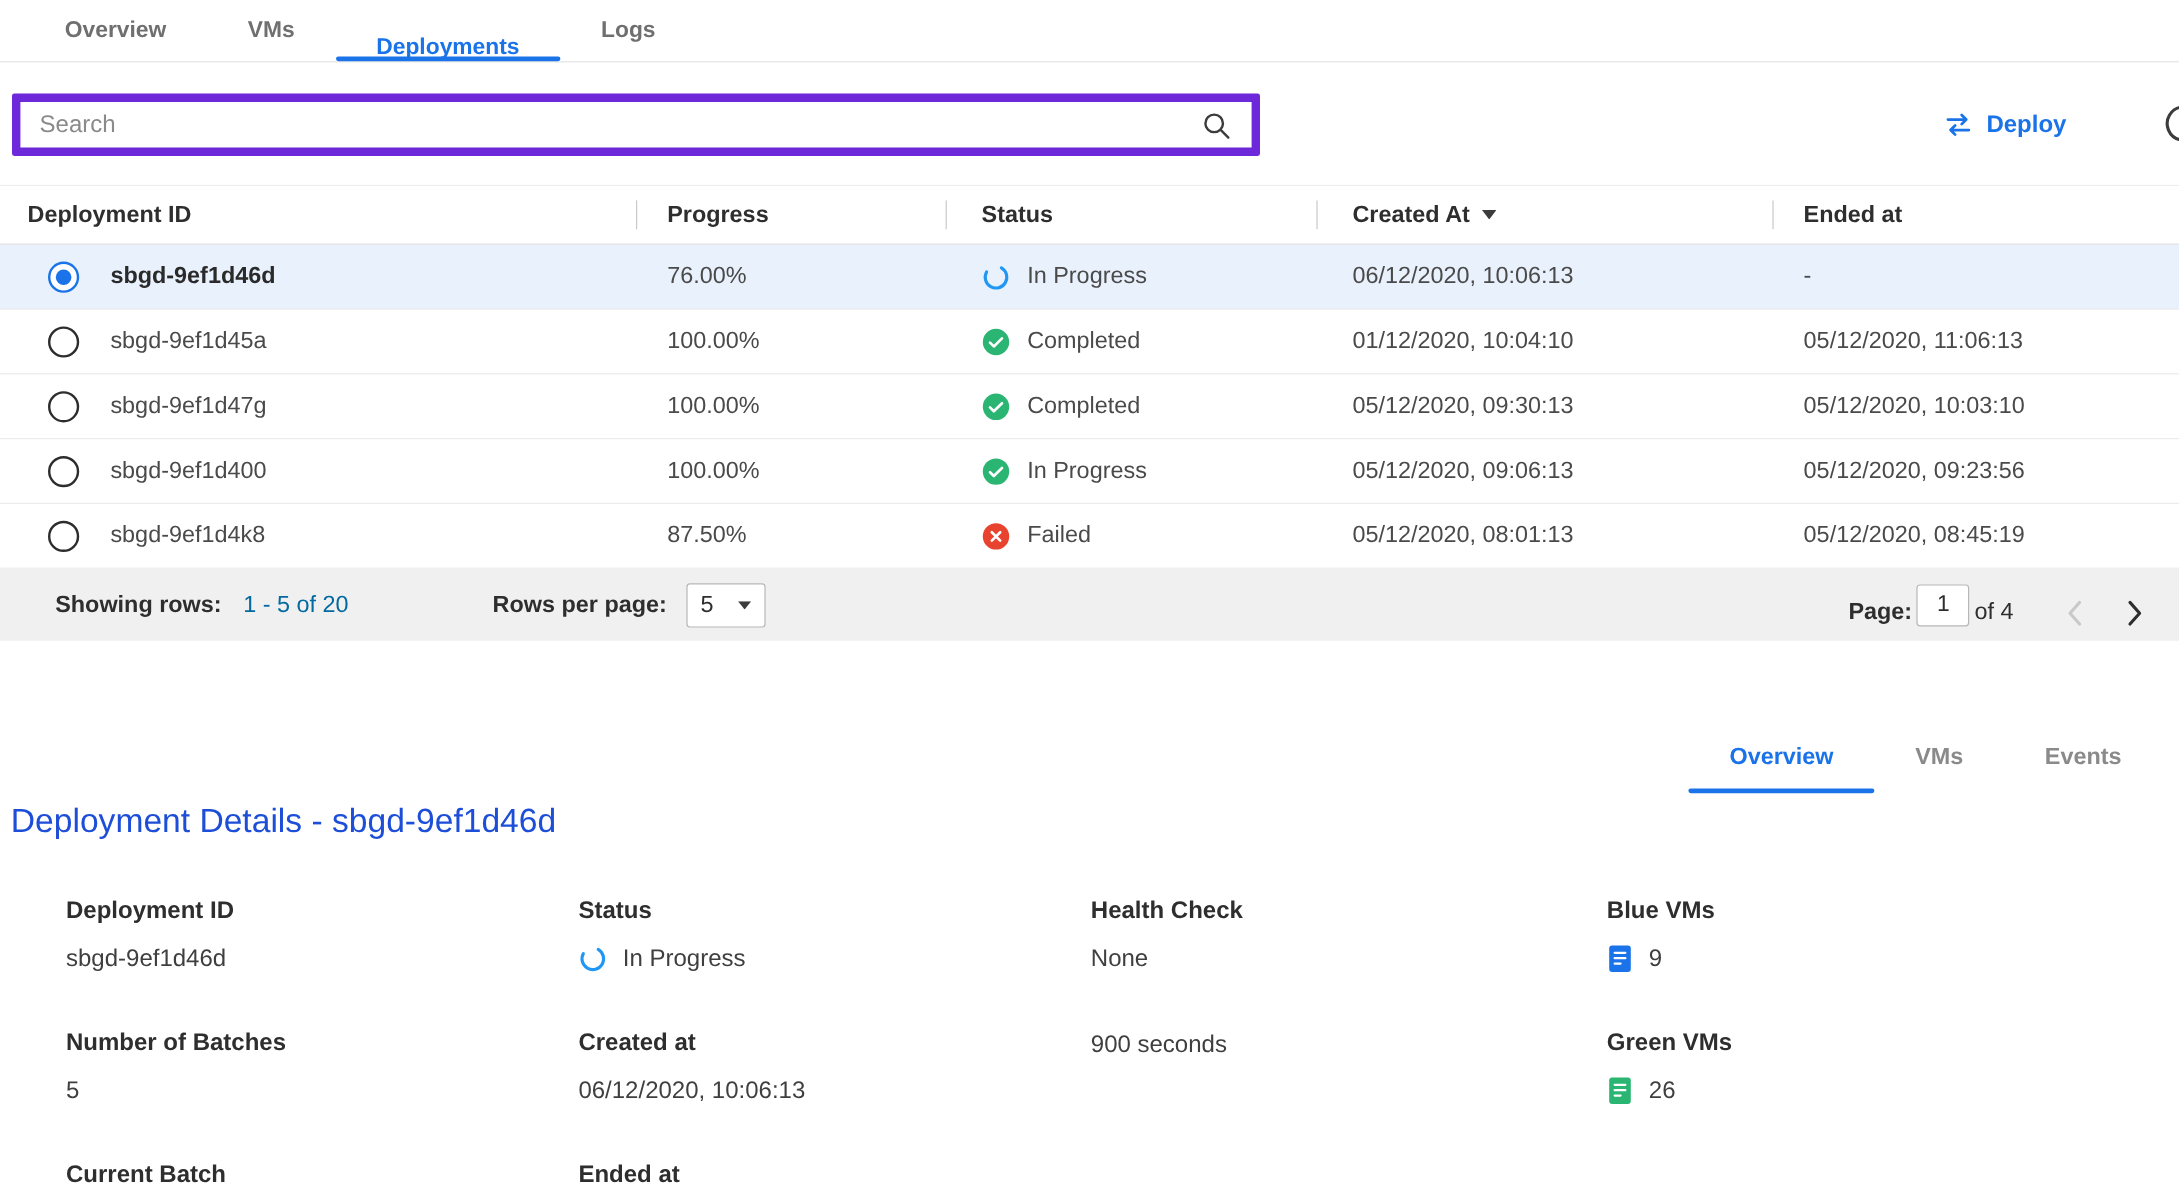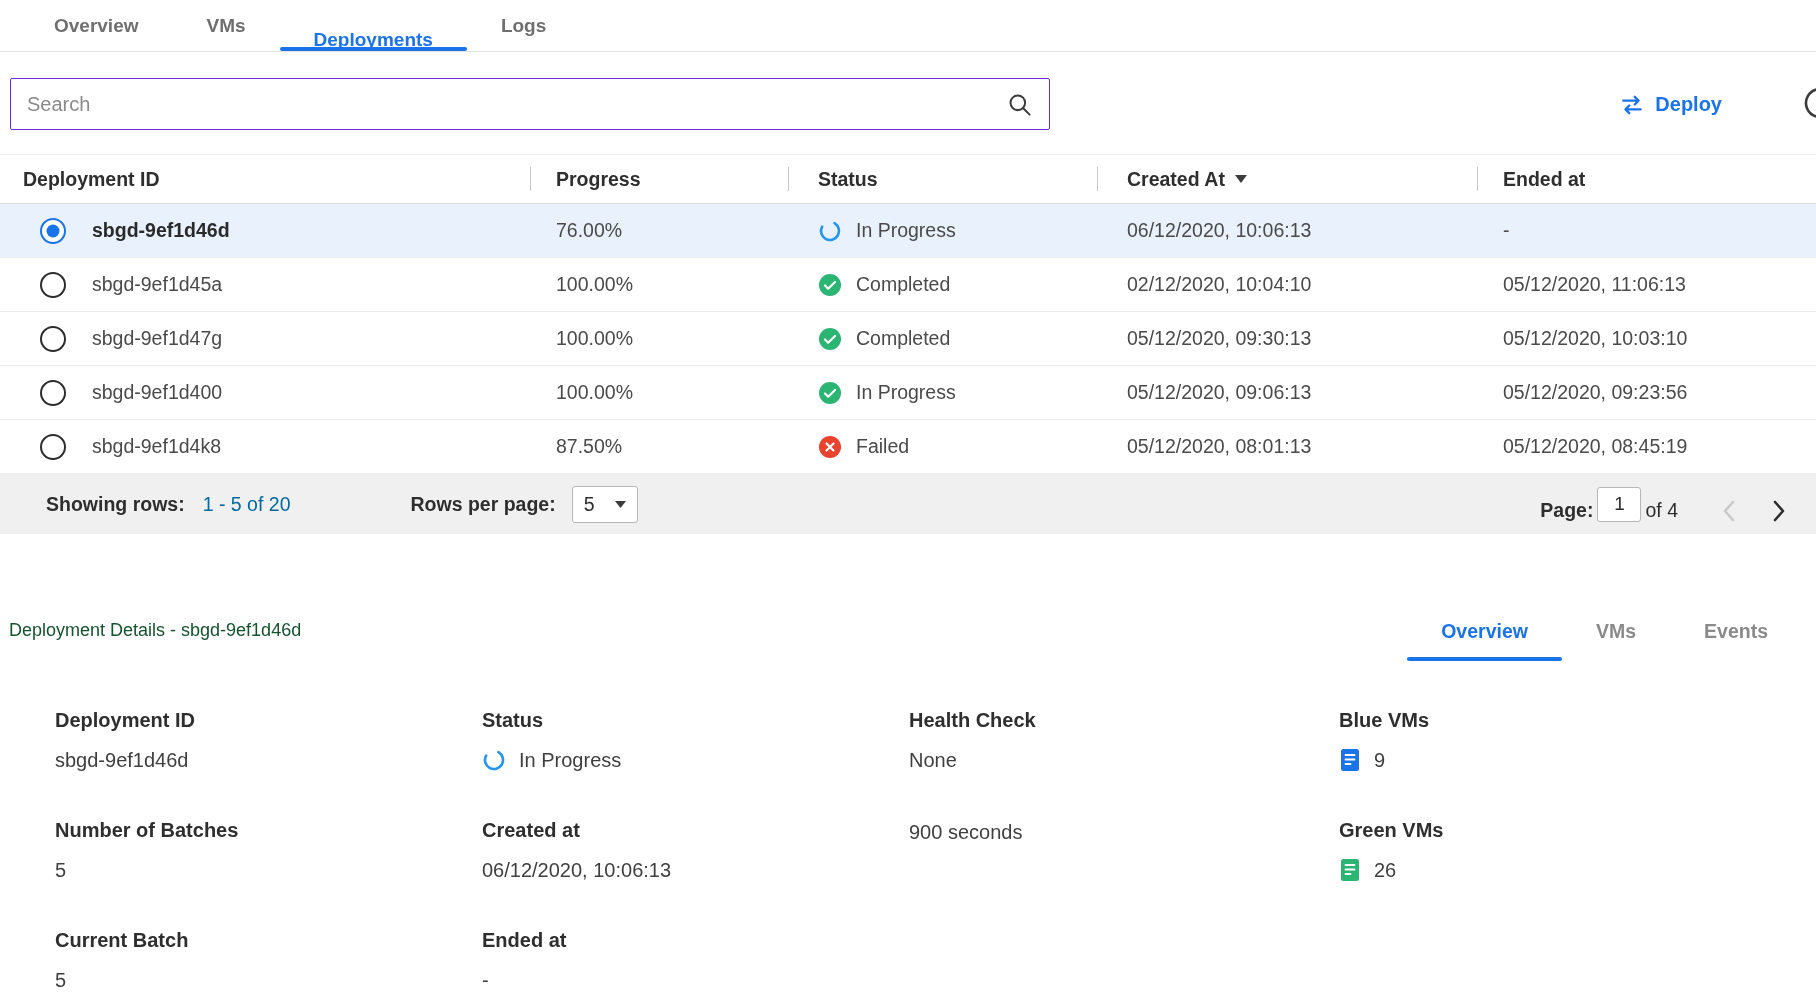--- a/index.html
+++ b/index.html
@@ -28,32 +28,32 @@
     height: 4px; background: #1a73e8; border-radius: 3px;
   }
 
   
   .toolbar {
     display: flex; align-items: center;
     padding: 26px 10px 24px 10px; position: relative;
   }
   .search-wrap {
     width: 1040px; height: 52px;
-    border: 1px solid #6d28d9; border-radius: 2px;
+    border: 7px solid #6d28d9; border-radius: 2px;
     display: flex; align-items: center; padding: 0 16px;
     background: #fff;
   }
   .search-wrap input {
     flex: 1; border: none; outline: none; font-size: 20px;
     font-family: "Liberation Sans", sans-serif; color: #333;
   }
   .search-wrap input::placeholder { color: #8a8a8a; }
   .deploy-btn {
     margin-left: auto; margin-right: 84px;
-    display: flex; align-items: flex-end; gap: 11px;
+    display: flex; align-items: center; gap: 11px;
     color: #1a73e8; font-size: 20px; font-weight: 700; cursor: pointer;
     white-space: nowrap;
   }
   .refresh-clip {
     position: absolute; right: -26px; top: 50%; transform: translateY(-50%);
     width: 44px; height: 44px;
   }
 
   
   .thead {
@@ -113,21 +113,21 @@
     background: #fff; text-align: center; font-size: 19px;
     font-family: "Liberation Sans", sans-serif; color: #2e2e2e; outline: none;
   }
   .pg-btn { border: none; background: transparent; cursor: pointer; display: flex; align-items: center; }
   .pg-prev { margin-left: 40px; }
   .pg-next { margin-left: 34px; margin-right: 6px; }
 
   
   .details { padding: 80px 14px 0 9px; }
   .details-head { display: flex; align-items: flex-start; }
-  .details-title { font-size: 18px; color: #14532d; padding-top: 6px; }
+  .details-title { font-size: 28px; color: #1d4ed8; padding-top: 6px; margin-top: 48px; }
   .dtabs { margin-left: auto; display: flex; }
   .dtab {
     padding: 6px 34px 18px 34px; font-size: 19.5px; font-weight: 700;
     color: #8a8a8a; cursor: pointer; position: relative;
   }
   .dtab.active { color: #1a73e8; }
   .dtab.active::after {
     content: ""; position: absolute; left: 0; right: 0; bottom: 0;
     height: 4px; background: #1a73e8; border-radius: 3px;
   }
@@ -231,21 +231,21 @@
     <div class="cell c-prog">100.00%</div>
     <div class="cell c-status">
       <span class="icon">
           <svg width="24" height="24" viewBox="0 0 24 24">
             <circle cx="12" cy="12" r="11" fill="#2bb573"></circle>
             <path d="M7 12.5l3.2 3.2L17 9" stroke="#fff" stroke-width="2.2" fill="none" stroke-linecap="round" stroke-linejoin="round"></path>
           </svg>
         </span>
       <span>Completed</span>
     </div>
-    <div class="cell c-created">02/12/2020, 10:04:10</div>
+    <div class="cell c-created">01/12/2020, 10:04:10</div>
     <div class="cell c-ended">05/12/2020, 11:06:13</div>
   </div>
 
   <div class="trow">
     <div class="cell c-id">
       <span class="radio"></span>
       <span class="id-text">sbgd-9ef1d47g</span>
     </div>
     <div class="cell c-prog">100.00%</div>
     <div class="cell c-status">

